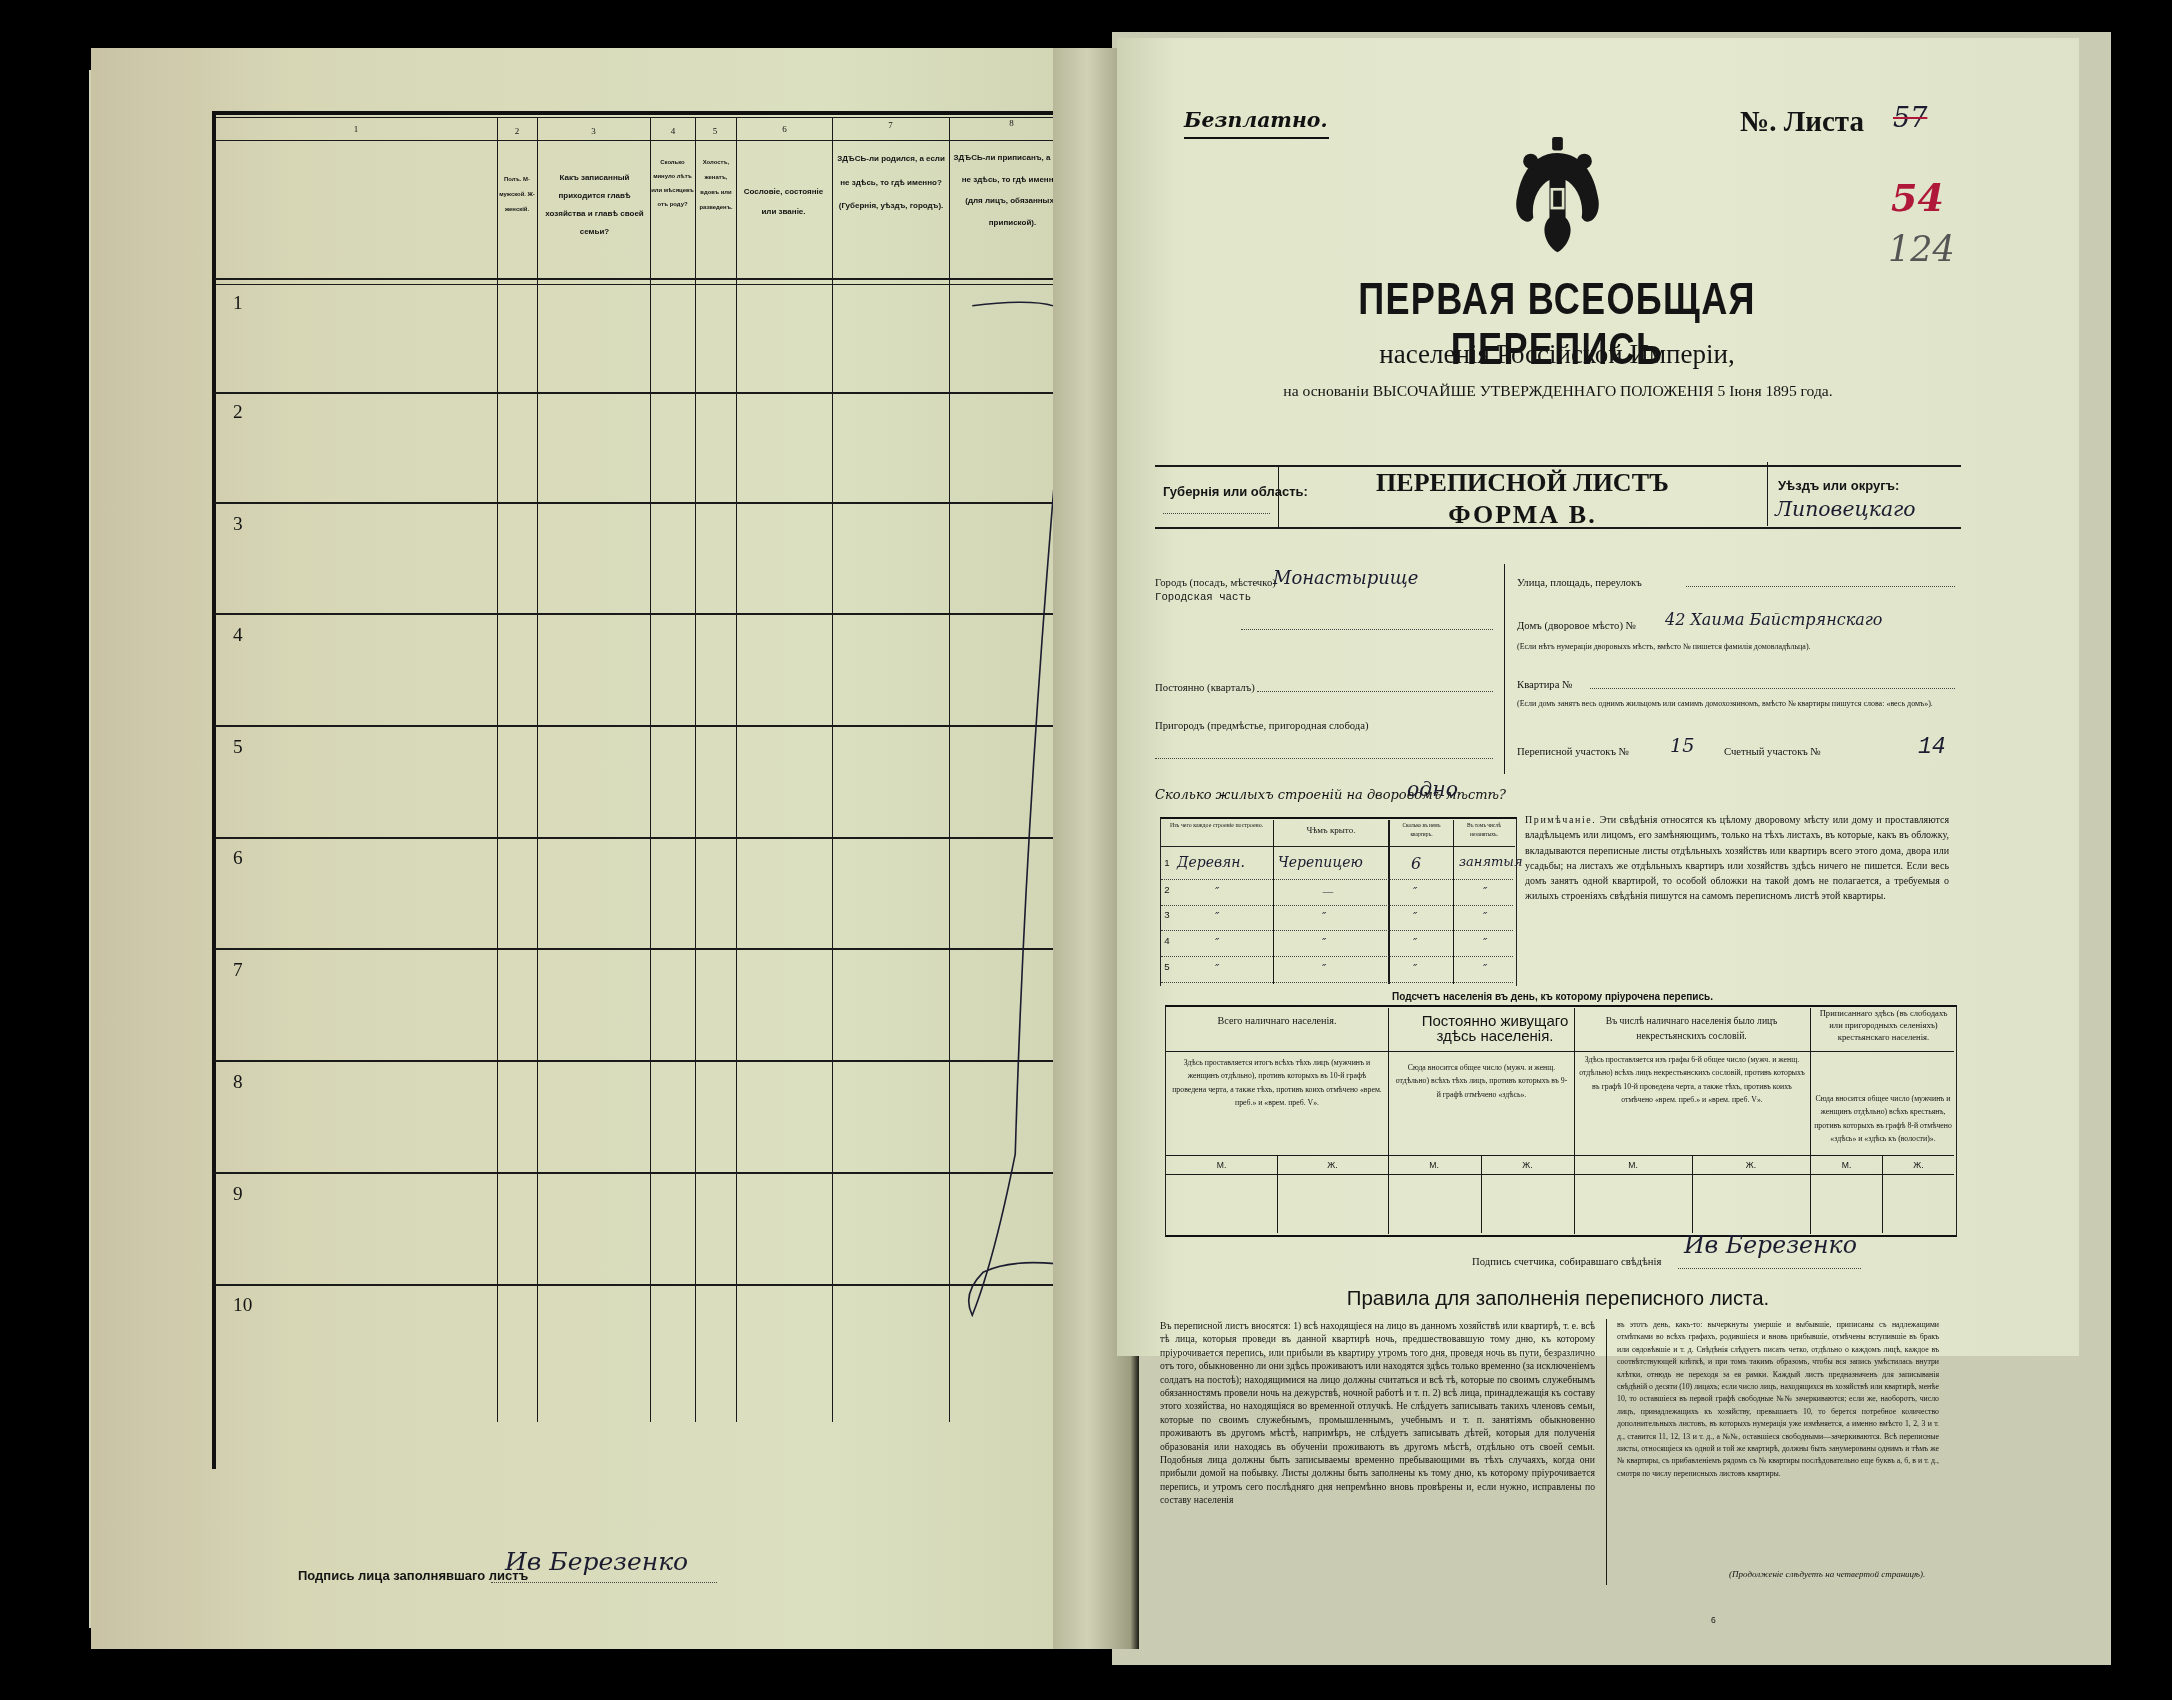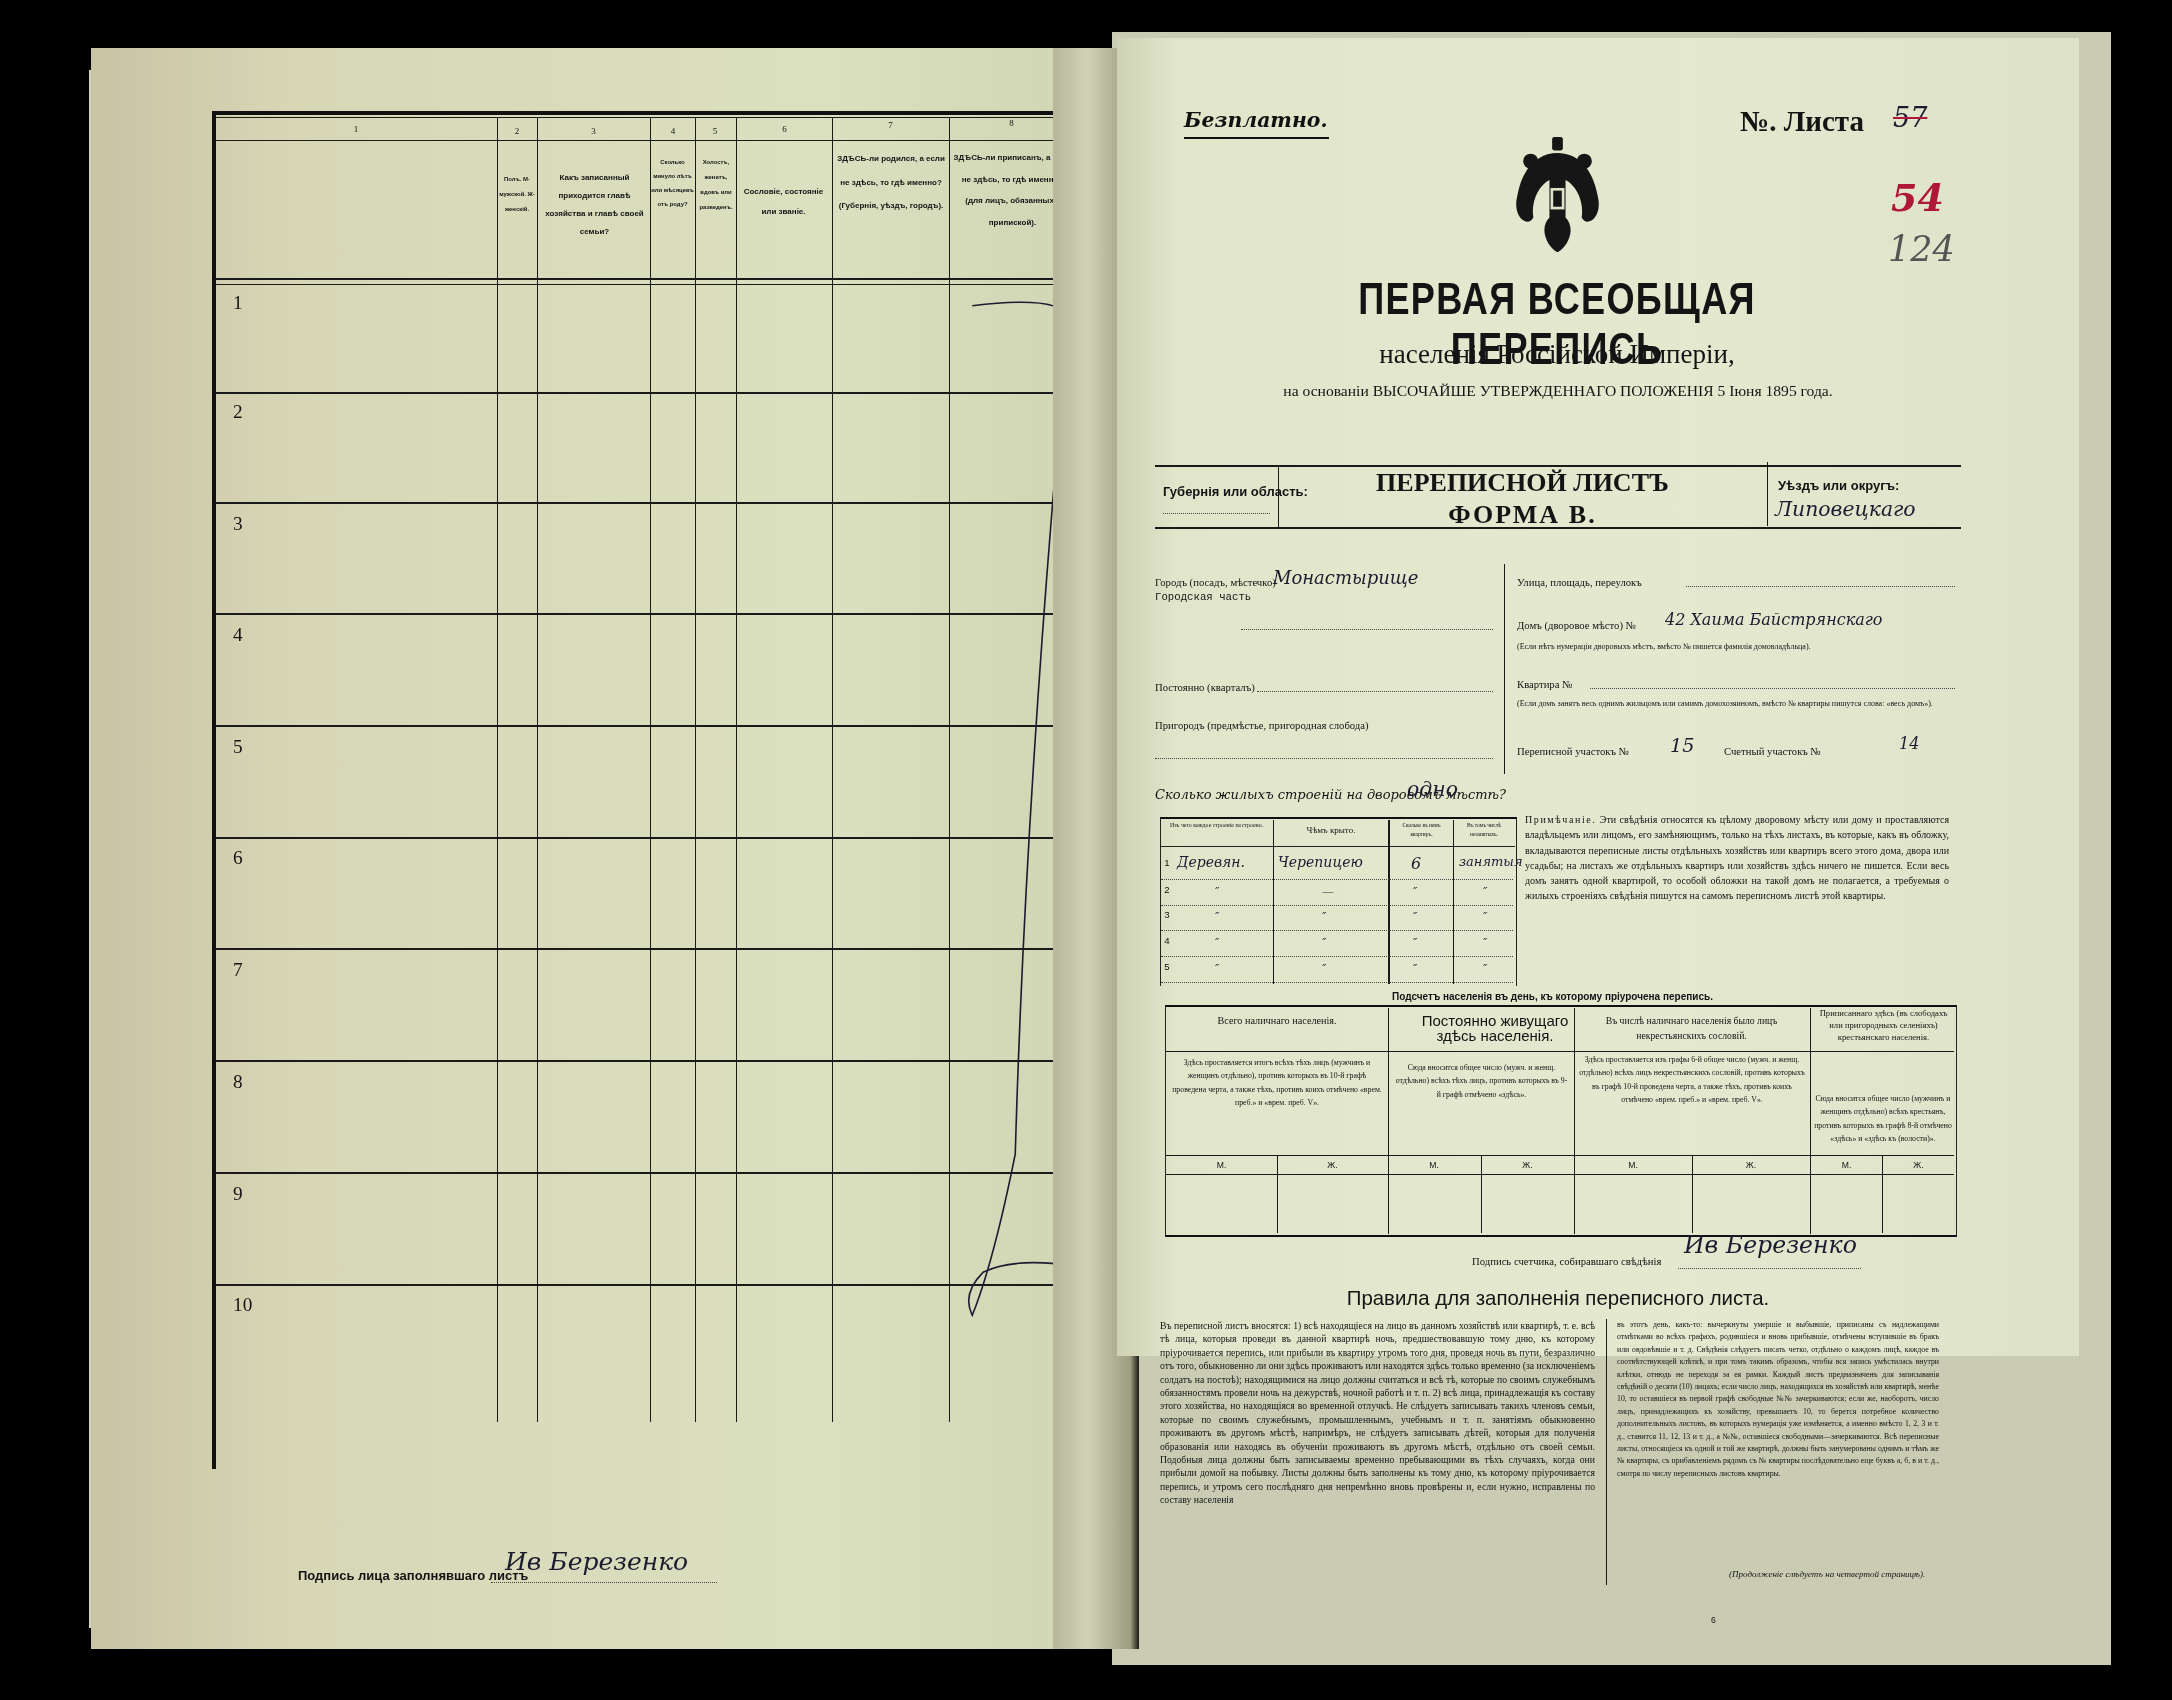--- a/index.html
+++ b/index.html
@@ -150,21 +150,21 @@
   <div class="abs dotted" style="left:569px;top:548px;width:269px;"></div>
   <div class="abs small" style="left:400px;top:580px;font-family:'Liberation Serif',serif;">Домъ (дворовое мѣсто) №</div>
   <div class="abs hand" style="left:548px;top:572px;font-size:16px;">42 Хаима Байстрянскаго</div>
   <div class="abs" style="left:400px;top:604px;font-size:8px;font-family:'Liberation Serif',serif;">(Если нѣтъ нумераціи дворовыхъ мѣстъ, вмѣсто № пишется фамилія домовладѣльца).</div>
   <div class="abs small" style="left:400px;top:639px;font-family:'Liberation Serif',serif;">Квартира №</div>
   <div class="abs dotted" style="left:473px;top:650px;width:365px;"></div>
   <div class="abs" style="left:400px;top:660px;width:440px;font-size:8px;line-height:11.8px;font-family:'Liberation Serif',serif;">(Если домъ занятъ весь однимъ жильцомъ или самимъ домохозяиномъ, вмѣсто № квартиры пишутся слова: «весь домъ»).</div>
   <div class="abs small" style="left:400px;top:706px;font-family:'Liberation Serif',serif;">Переписной участокъ №</div>
   <div class="abs hand" style="left:553px;top:696px;font-size:19.3px;">15</div>
   <div class="abs small" style="left:607px;top:706px;font-family:'Liberation Serif',serif;">Счетный участокъ №</div>
-  <div class="abs hand" style="left:782px;top:696px;font-size:16px;">14</div>
+  <div class="abs hand" style="left:801px;top:696px;font-size:23px;font-family:Liberation Mono, monospace;">14</div>
 
   <div class="abs hand" style="left:38px;top:749px;font-size:13px;color:#111;">Сколько жилыхъ строеній на дворовомъ мѣстѣ?</div>
   <div class="abs hand" style="left:290px;top:739px;font-size:20.4px;">одно</div>
 
   <div class="abs" style="left:43px;top:779px;width:355px;height:167px;border-top:2.7px solid #111;border-right:1.1px solid #222;border-left:1.1px solid #222;"></div>
   <div class="hthin" style="left:43px;top:808px;width:355px;"></div>
   <div class="vline" style="left:156px;top:782px;height:164px;border-left-width:1.1px;"></div>
   <div class="vline" style="left:271px;top:782px;height:164px;border-left-width:2.7px;"></div>
   <div class="vline" style="left:336px;top:782px;height:164px;border-left-width:1.1px;"></div>
   <div class="abs center" style="left:44px;top:783px;width:111px;font-size:5.9px;line-height:9.7px;font-family:'Liberation Serif',serif;">Изъ чего каждое строеніе построено.</div>

